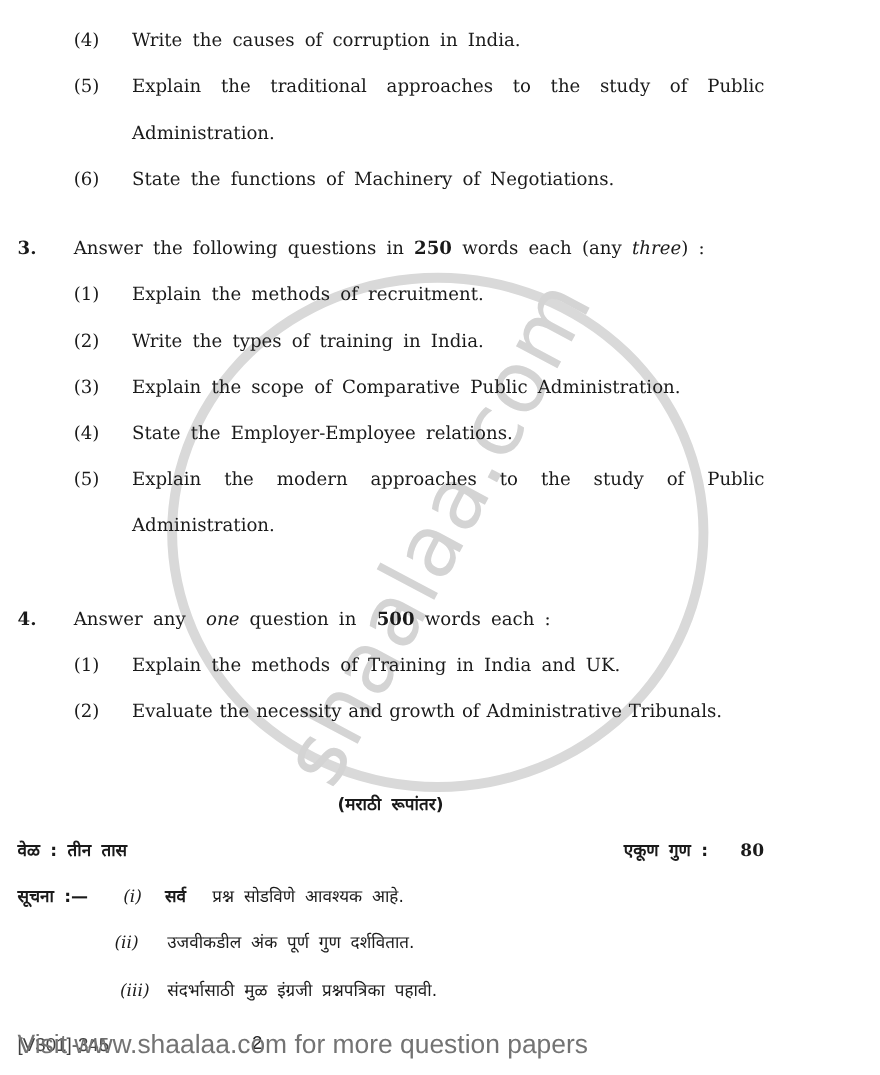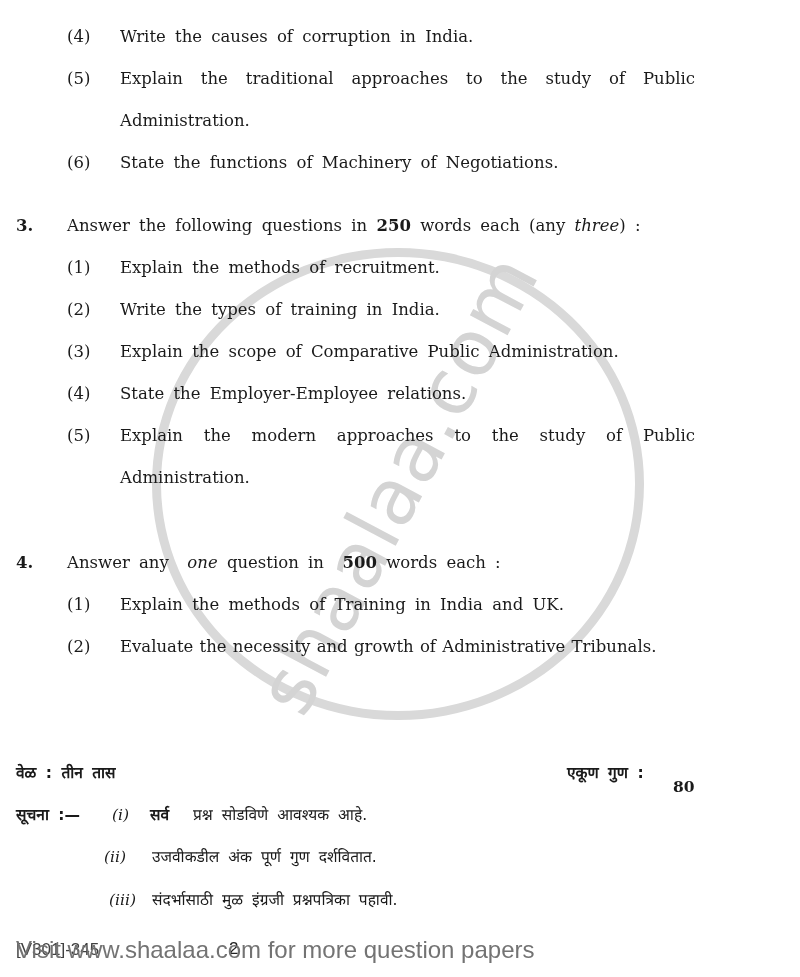--- a/index.html
+++ b/index.html
@@ -192,25 +192,26 @@
   </div>
   <div class="line" style="top:595px;">
     <span class="num">(1)</span>
     <span class="text">Explain the methods of Training in India and UK.</span>
   </div>
   <div class="line" style="top:637px;">
     <span class="num">(2)</span>
     <span class="text" style="word-spacing:1px;">Evaluate the necessity and growth of Administrative Tribunals.</span>
   </div>
 
+  <div class="line deva center-heading" style="top:721px;">(मराठी रूपांतर)</div>
 
   <div class="line deva" style="top:763px; left:0; width:800px;">
     <span style="position:absolute; left:16px; font-weight:bold;text-align:right;">वेळ : तीन तास</span>
     <span style="position:absolute; left:567px; font-weight:bold;">एकूण गुण :</span>
-    <span style="position:absolute; left:673px; font-family:'DejaVu Serif','Liberation Serif',serif; font-weight:bold;margin-top:14px;">80</span>
+    <span style="position:absolute; left:673px; font-family:'DejaVu Serif','Liberation Serif',serif; font-weight:bold;">80</span>
   </div>
 
   <div class="line deva" style="top:805px; left:0; width:800px;">
     <span style="position:absolute; left:16px; font-weight:bold;">सूचना :—</span>
     <i style="position:absolute; left:112px; font-family:'DejaVu Serif','Liberation Serif',serif;">(i)</i>
     <b style="position:absolute; left:150px;">सर्व</b>
     <span style="position:absolute; left:193px;">प्रश्न सोडविणे आवश्यक आहे.</span>
   </div>
 
   <div class="line deva" style="top:847px; left:0; width:800px;">

